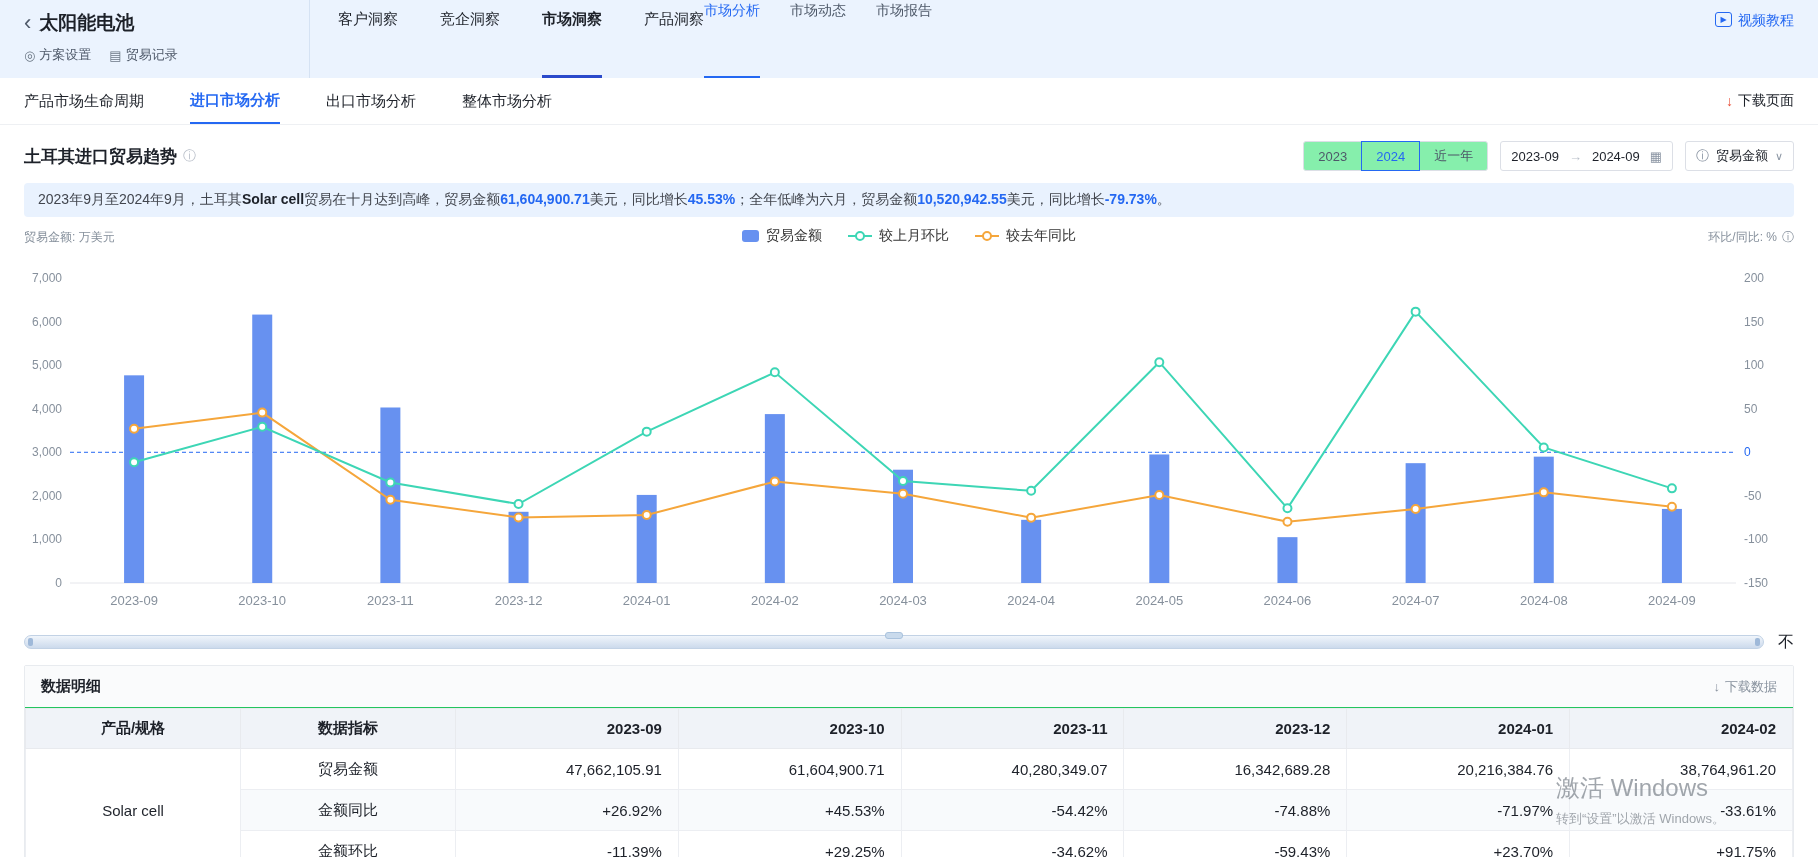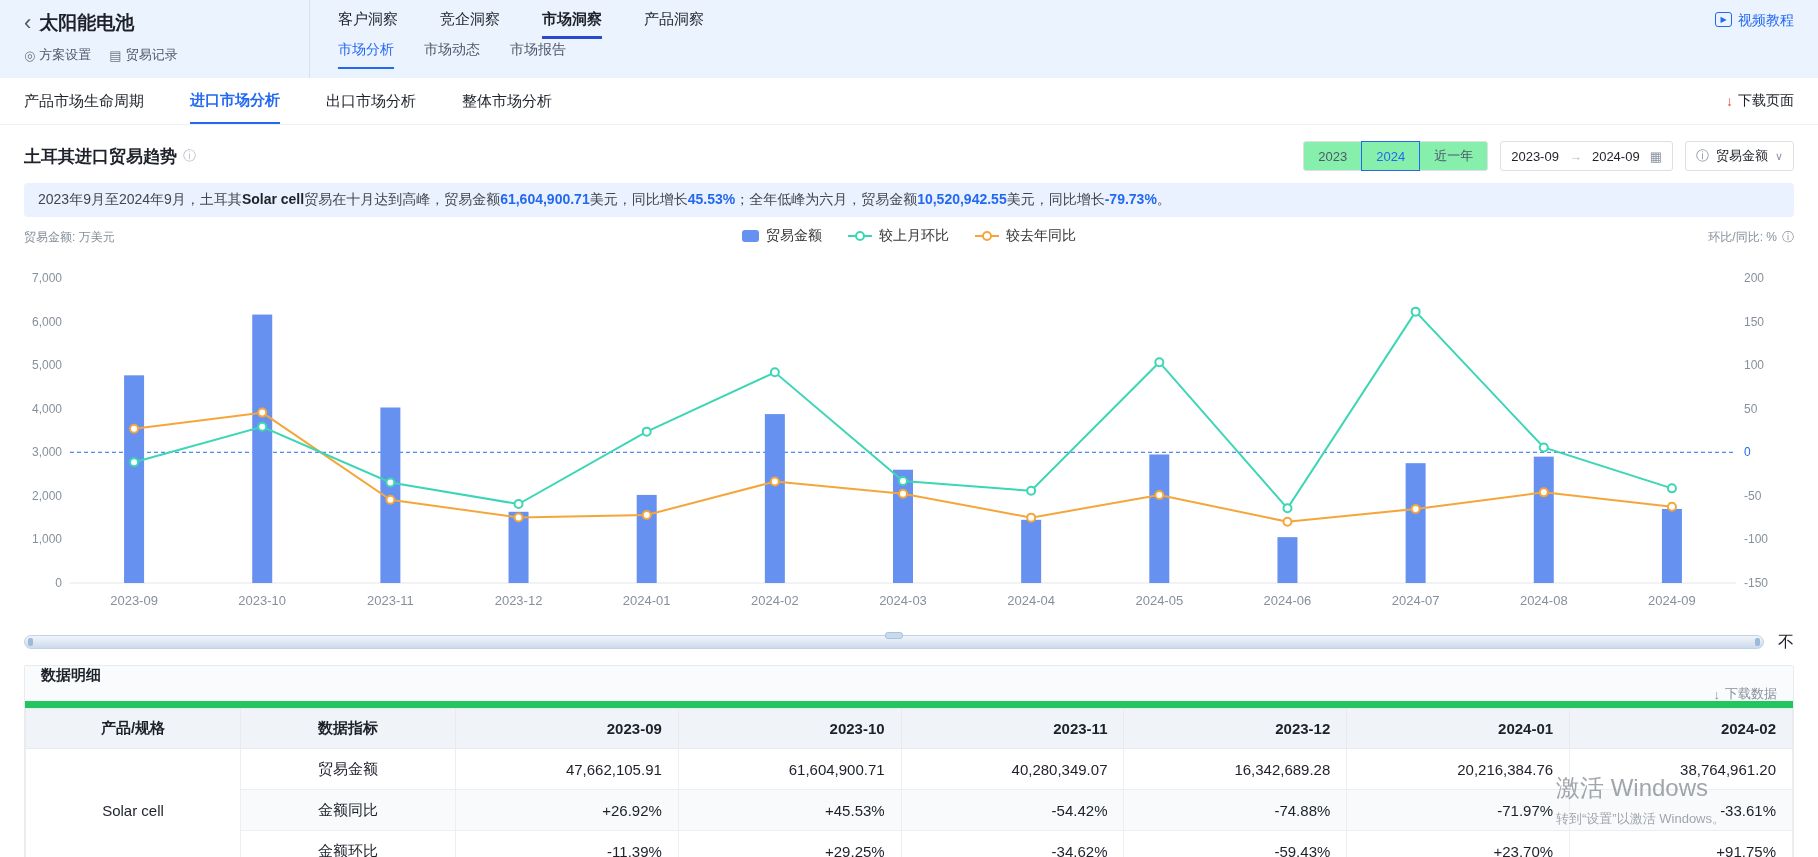--- a/index.html
+++ b/index.html
@@ -6,21 +6,21 @@
   html,body { width:1818px; height:857px; overflow:hidden; background:#fff;
     font-family:"Liberation Sans","DejaVu Sans",sans-serif; color:#1d2129; }
   .topbar { display:flex; height:78px; background:#ebf3fe; padding:0 24px; }
   .tb-left { width:285px; padding-top:10px; }
   .tb-title-row { display:flex; align-items:center; gap:8px; }
   .back-btn { font-size:22px; color:#4e5969; cursor:pointer; line-height:1; }
   .page-title { font-size:19px; font-weight:700; color:#1d2129; }
   .tb-actions { display:flex; gap:18px; margin-top:10px; color:#4e5969; font-size:13px; }
   .tb-action { display:flex; align-items:center; gap:4px; cursor:pointer; }
   .tb-action .ic { font-size:13px; color:#6b7785; }
-  .tb-tabs { border-left:1px solid #d5e2f3; padding-left:28px; display:flex; flex-direction:column; }
+  .tb-tabs { border-left:1px solid #d5e2f3; padding-left:28px; display:flex; flex-direction:row; }
   .main-tabs { display:flex; gap:42px; padding-top:10px; }
   .main-tab { font-size:15px; color:#1d2129; padding-bottom:7px; cursor:pointer; }
   .main-tab.active { font-weight:700; border-bottom:3px solid #2b4acb; }
   .sub-tabs { display:flex; gap:30px; margin-top:2px; }
   .sub-tab { font-size:14px; color:#4e5969; padding-bottom:8px; cursor:pointer; }
   .sub-tab.active { color:#2468f2; border-bottom:2px solid #2468f2; }
   .tb-right { margin-left:auto; padding-top:12px; display:flex; align-items:flex-start; gap:6px;
     color:#2468f2; font-size:14px; cursor:pointer; }
   .play-ic { display:inline-flex; align-items:center; justify-content:center; width:17px; height:15px;
     border:1.5px solid #2468f2; border-radius:3px; font-size:8px; color:#2468f2; }
@@ -75,22 +75,22 @@
   .zoom-track { position:relative; flex:1; height:14px; border-radius:7px;
     background:linear-gradient(180deg,#f0f5fb,#ccdaec); border:1px solid #c2d2e5; cursor:pointer; }
   .zoom-track::before,.zoom-track::after { content:""; position:absolute; top:2px; width:5px; height:8px;
     border-radius:2px; background:#9fb9d9; }
   .zoom-track::before { left:3px; } .zoom-track::after { right:3px; }
   .zoom-grip { position:absolute; left:50%; top:-4px; transform:translateX(-50%); width:18px; height:7px;
     border-radius:3px; background:#c9daec; border:1px solid #a9c2dd; }
   .clipped-char { font-size:16px; color:#1d2129; }
 
   .table-card { margin:14px 24px 0; border:1px solid #e8ebef; border-radius:2px; background:#fff; }
-  .table-head { display:flex; align-items:flex-start; height:42px; padding:0 16px; background:#fafbfc;
-    border-bottom:7px solid #22c55e;flex-direction:column; }
+  .table-head { display:flex; align-items:center; height:42px; padding:0 16px; background:#fafbfc;
+    border-bottom:1px solid #22c55e; }
   .table-title { font-size:15px; font-weight:700; }
   .dl-data { margin-left:auto; display:flex; align-items:center; gap:5px; font-size:13px; color:#86909c; cursor:pointer; }
   table.detail { width:100%; border-collapse:collapse; font-size:15px; table-layout:fixed; }
   table.detail th { background:#f0f3f8; border:1px solid #e8eaee; height:40px; font-weight:700;
     color:#1d2129; text-align:right; padding:0 16px; }
   table.detail th.left, table.detail td.left { text-align:center; }
   table.detail td { border:1px solid #eceef2; height:41px; padding:0 16px; text-align:right; color:#1d2129; }
   table.detail tr.alt td { background:#f8fafc; }
   table.detail td.product { background:#fff; font-size:15px; }
   td.up { color:#e5353e; } td.down { color:#00a85a; }

